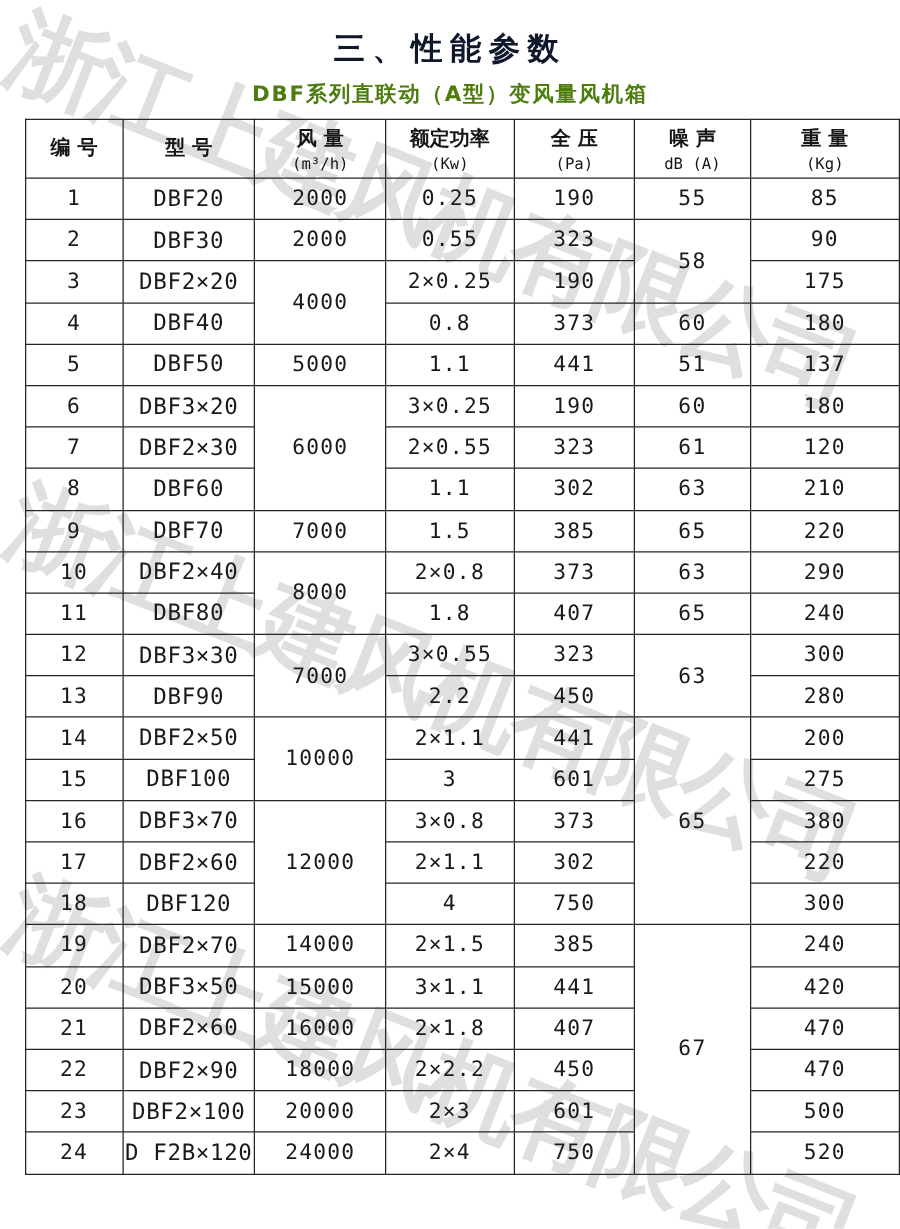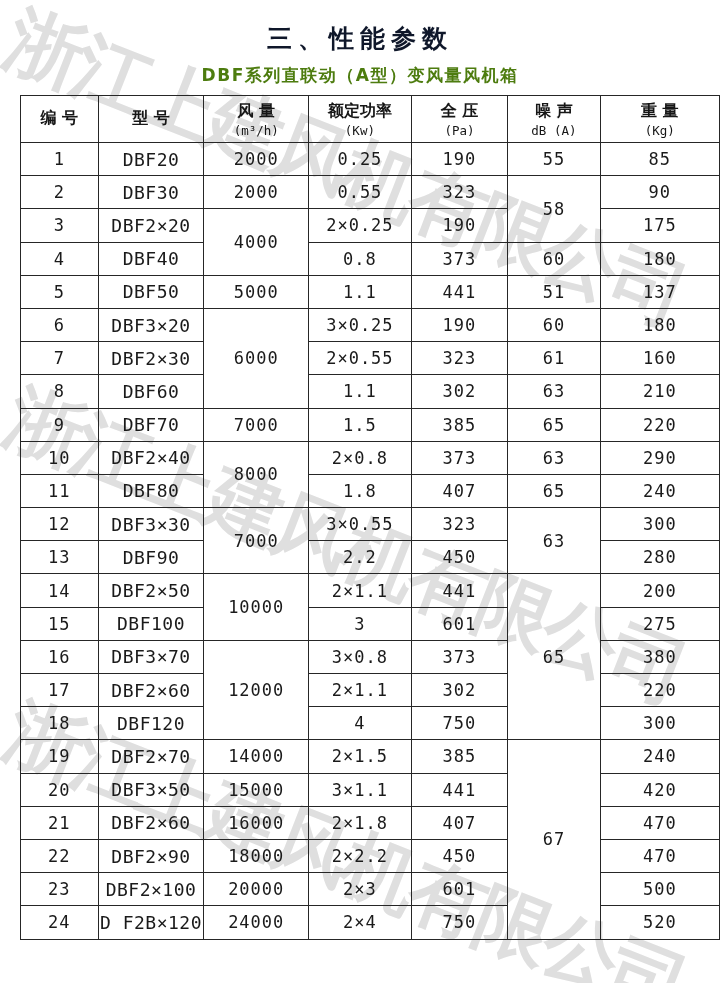--- a/index.html
+++ b/index.html
@@ -188,21 +188,21 @@
           <td>190</td>
           <td>60</td>
           <td>180</td>
         </tr>
         <tr>
           <td>7</td>
           <td class="model">DBF2×30</td>
           <td>2×0.55</td>
           <td>323</td>
           <td>61</td>
-          <td>160</td>
+          <td>120</td>
         </tr>
         <tr>
           <td>8</td>
           <td class="model">DBF60</td>
           <td>1.1</td>
           <td>302</td>
           <td>63</td>
           <td>210</td>
         </tr>
         <tr>

